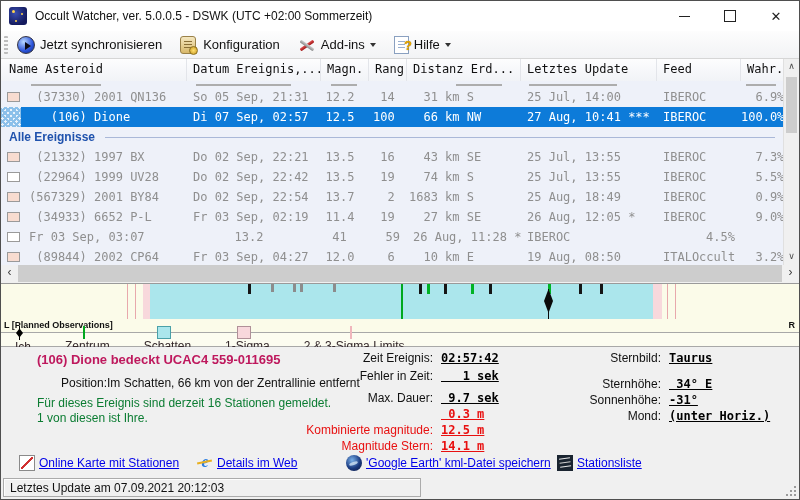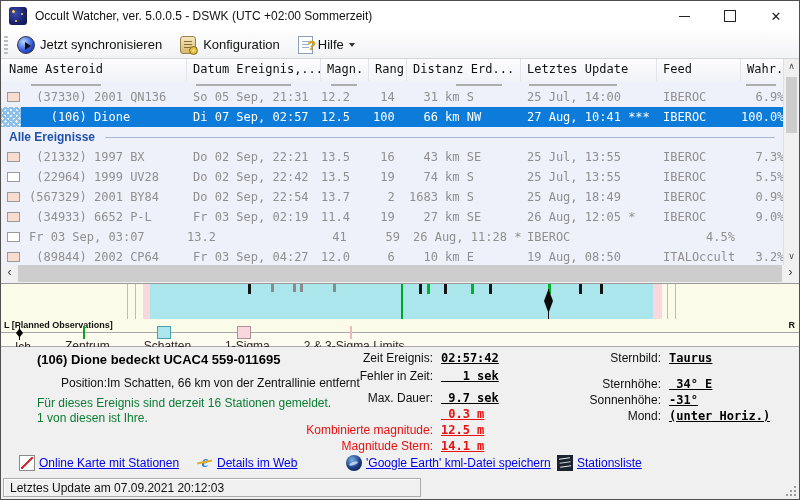--- a/index.html
+++ b/index.html
@@ -44,21 +44,21 @@
     linear-gradient(#adadad,#adadad) 30px 3px/70px 2px no-repeat,
     linear-gradient(#adadad,#adadad) 195px 3px/95px 2px no-repeat,
     linear-gradient(#adadad,#adadad) 330px 3px/26px 2px no-repeat,
     linear-gradient(#adadad,#adadad) 455px 3px/46px 2px no-repeat,
     linear-gradient(#adadad,#adadad) 528px 3px/88px 2px no-repeat,
     linear-gradient(#adadad,#adadad) 745px 3px/30px 2px no-repeat;}
   .trow{display:grid;grid-template-columns:22px 164px 134px 48px 38px 114px 136px 84px 44px;height:20px;line-height:20px;font-family:"DejaVu Sans Mono","Liberation Mono",monospace;font-size:12px;color:#8f8f8f;}
   .trow.selected{background:#0d7bd9;color:#ffffff;}
   .cell{white-space:pre;overflow:hidden;}
   .c-name,.c-datum,.c-update,.c-feed{padding-left:6px;}
-  .c-magn{text-align:left;padding-right:10px;}
+  .c-magn{text-align:center;padding-right:10px;}
   .c-rang{padding-left:4px;}
   .c-dist{padding-left:2px;}
   .c-wahr{text-align:right;padding-right:6px;}
   .cbx{width:13px;height:10px;margin:5px 0 0 6px;border:1px solid #9a9a9a;background:#fff;box-sizing:border-box;}
   .cbx.flagged{background:#f8dcd0;}
   .hatch{width:20px;height:20px;background:
     repeating-linear-gradient(45deg,#8cc0ea 0 2px,transparent 2px 4px),
     repeating-linear-gradient(-45deg,#8cc0ea 0 2px,#eaf3fc 2px 4px);}
   .group-row{height:20px;display:flex;align-items:center;padding-left:8px;}
   .group-label{font-size:12px;font-weight:600;color:#1f52ad;white-space:nowrap;}
@@ -92,21 +92,21 @@
   .ic-me{width:9px;height:14px;}
   .ic-me::before{content:"";position:absolute;left:4px;top:0;width:1px;height:14px;background:#000;}
   .ic-me::after{content:"";position:absolute;left:1px;top:3px;width:7px;height:9px;background:#000;clip-path:polygon(50% 0,100% 50%,50% 100%,0 50%);}
   .ic-center{width:2px;height:13px;background:#00a81e;}
   .ic-shadow{width:12px;height:11px;background:#abe6ec;border:1px solid #4aa0a8;}
   .ic-sigma1{width:12px;height:11px;background:#f8d8dc;border:1px solid #b09098;}
   .ic-sigma23{width:2px;height:13px;background:#f0b6bc;}
 
   
   .details{position:absolute;left:0;top:346px;width:798px;height:106px;background:#f0f0f0;font-size:12px;color:#111;}
-  .d-title{position:absolute;left:36px;top:5px;font-size:13px;font-weight:bold;color:#000000;white-space:nowrap;}
+  .d-title{position:absolute;left:36px;top:5px;font-size:13px;font-weight:bold;color:#be185d;white-space:nowrap;}
   .d-pos{position:absolute;left:60px;top:29px;white-space:nowrap;}
   .d-pos b{font-weight:normal;}
   .d-green{position:absolute;left:36px;color:#0b7c32;white-space:nowrap;}
   .d-label{position:absolute;text-align:right;white-space:nowrap;}
   .d-value{position:absolute;font-family:"DejaVu Sans Mono","Liberation Mono",monospace;font-weight:bold;white-space:pre;color:#000;text-decoration:underline;}
   .red{color:#e81010 !important;}
 
   
   .links{position:absolute;left:0;top:452px;width:798px;height:22px;background:#f0f0f0;}
   .link{position:absolute;top:2px;display:flex;align-items:center;cursor:pointer;}
@@ -160,20 +160,25 @@
 
   <div class="toolbar">
     <div class="tb-grip"></div>
   <div class="tb-item">
         <span class="tb-icon ico-sync"></span>
         <span>Jetzt synchronisieren</span>
       </div>
       <div class="tb-item">
         <span class="tb-icon ico-config"></span>
         <span>Konfiguration</span>
+      </div>
+      <div class="tb-item">
+        <span class="tb-icon ico-addins"></span>
+        <span>Add-ins</span>
+        <span class="dd-arrow"></span>
       </div>
       <div class="tb-item">
         <span class="tb-icon ico-help"></span>
         <span>Hilfe</span>
         <span class="dd-arrow"></span>
       </div>
     </div>
 
   <div class="thead" id="thead">
       <div class="th">Name Asteroid</div>

